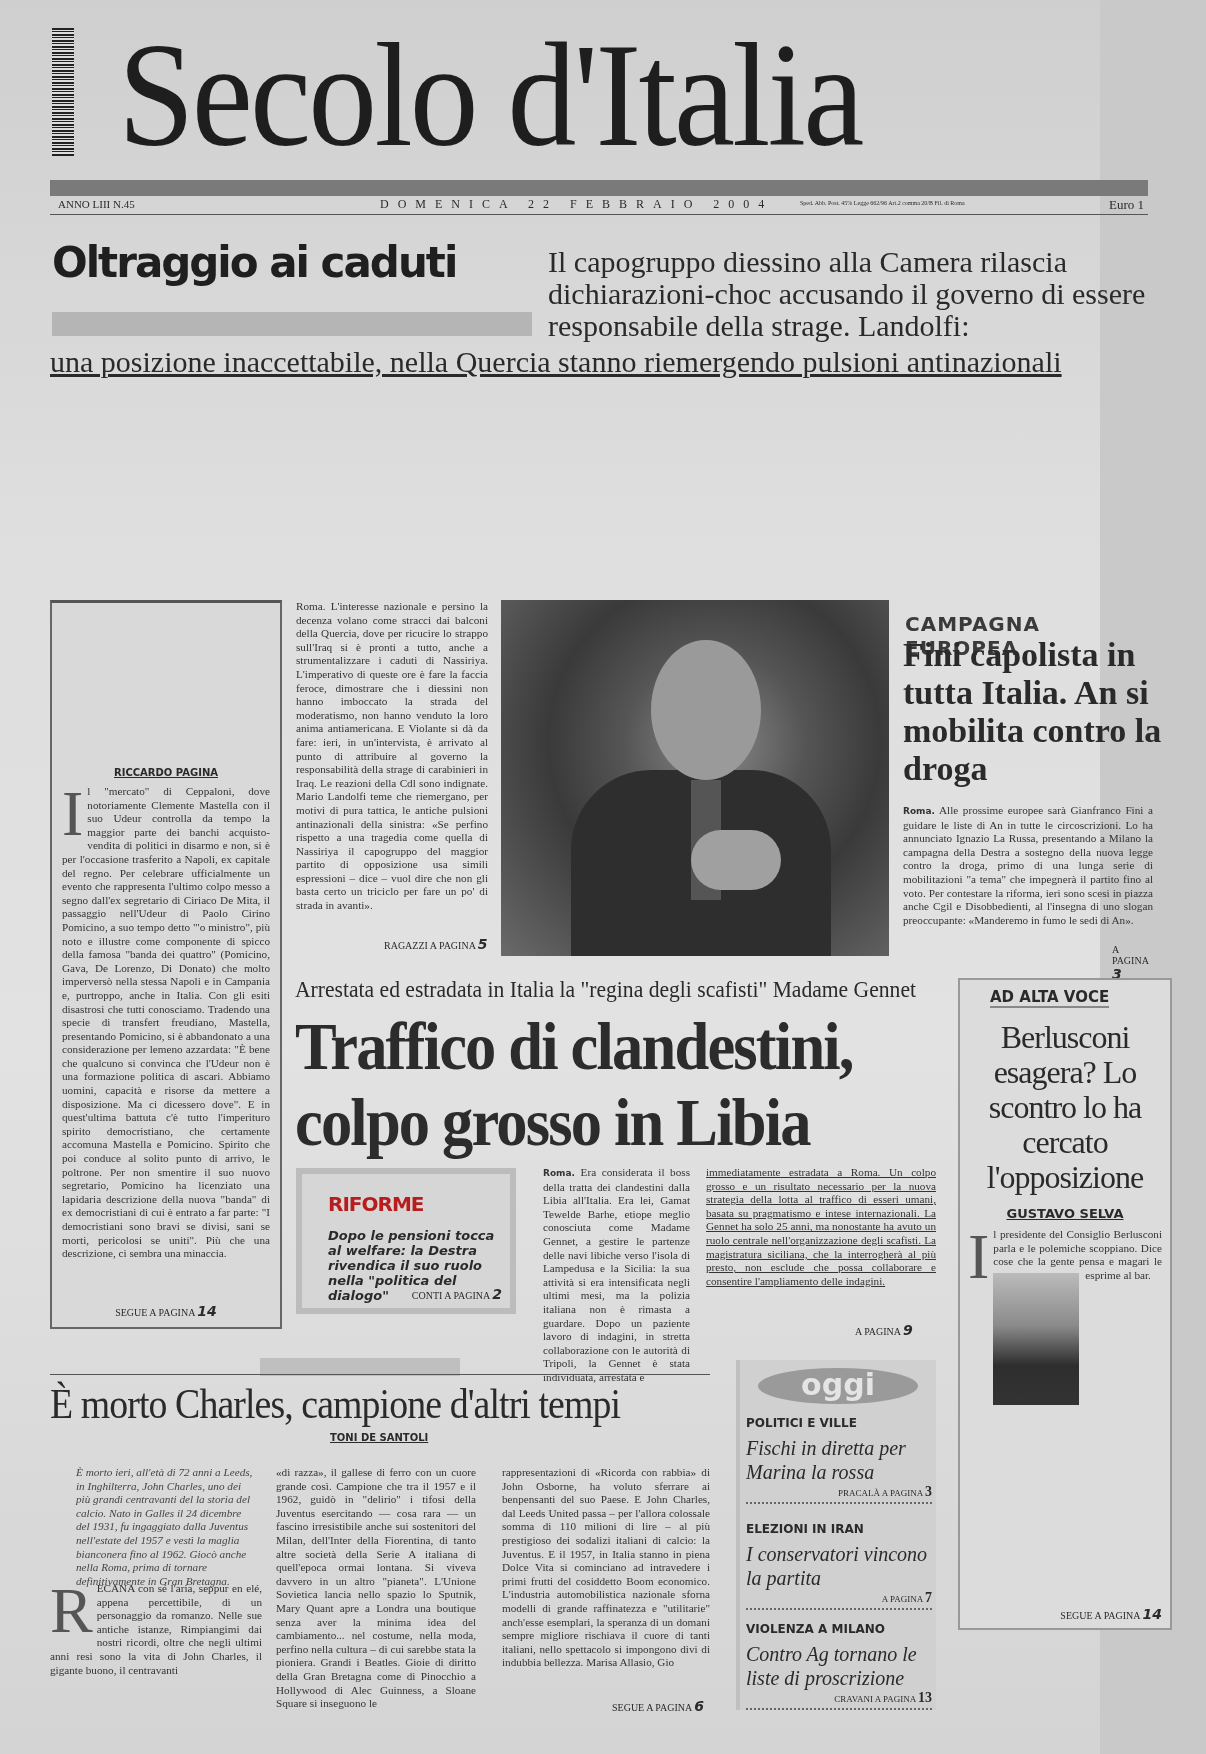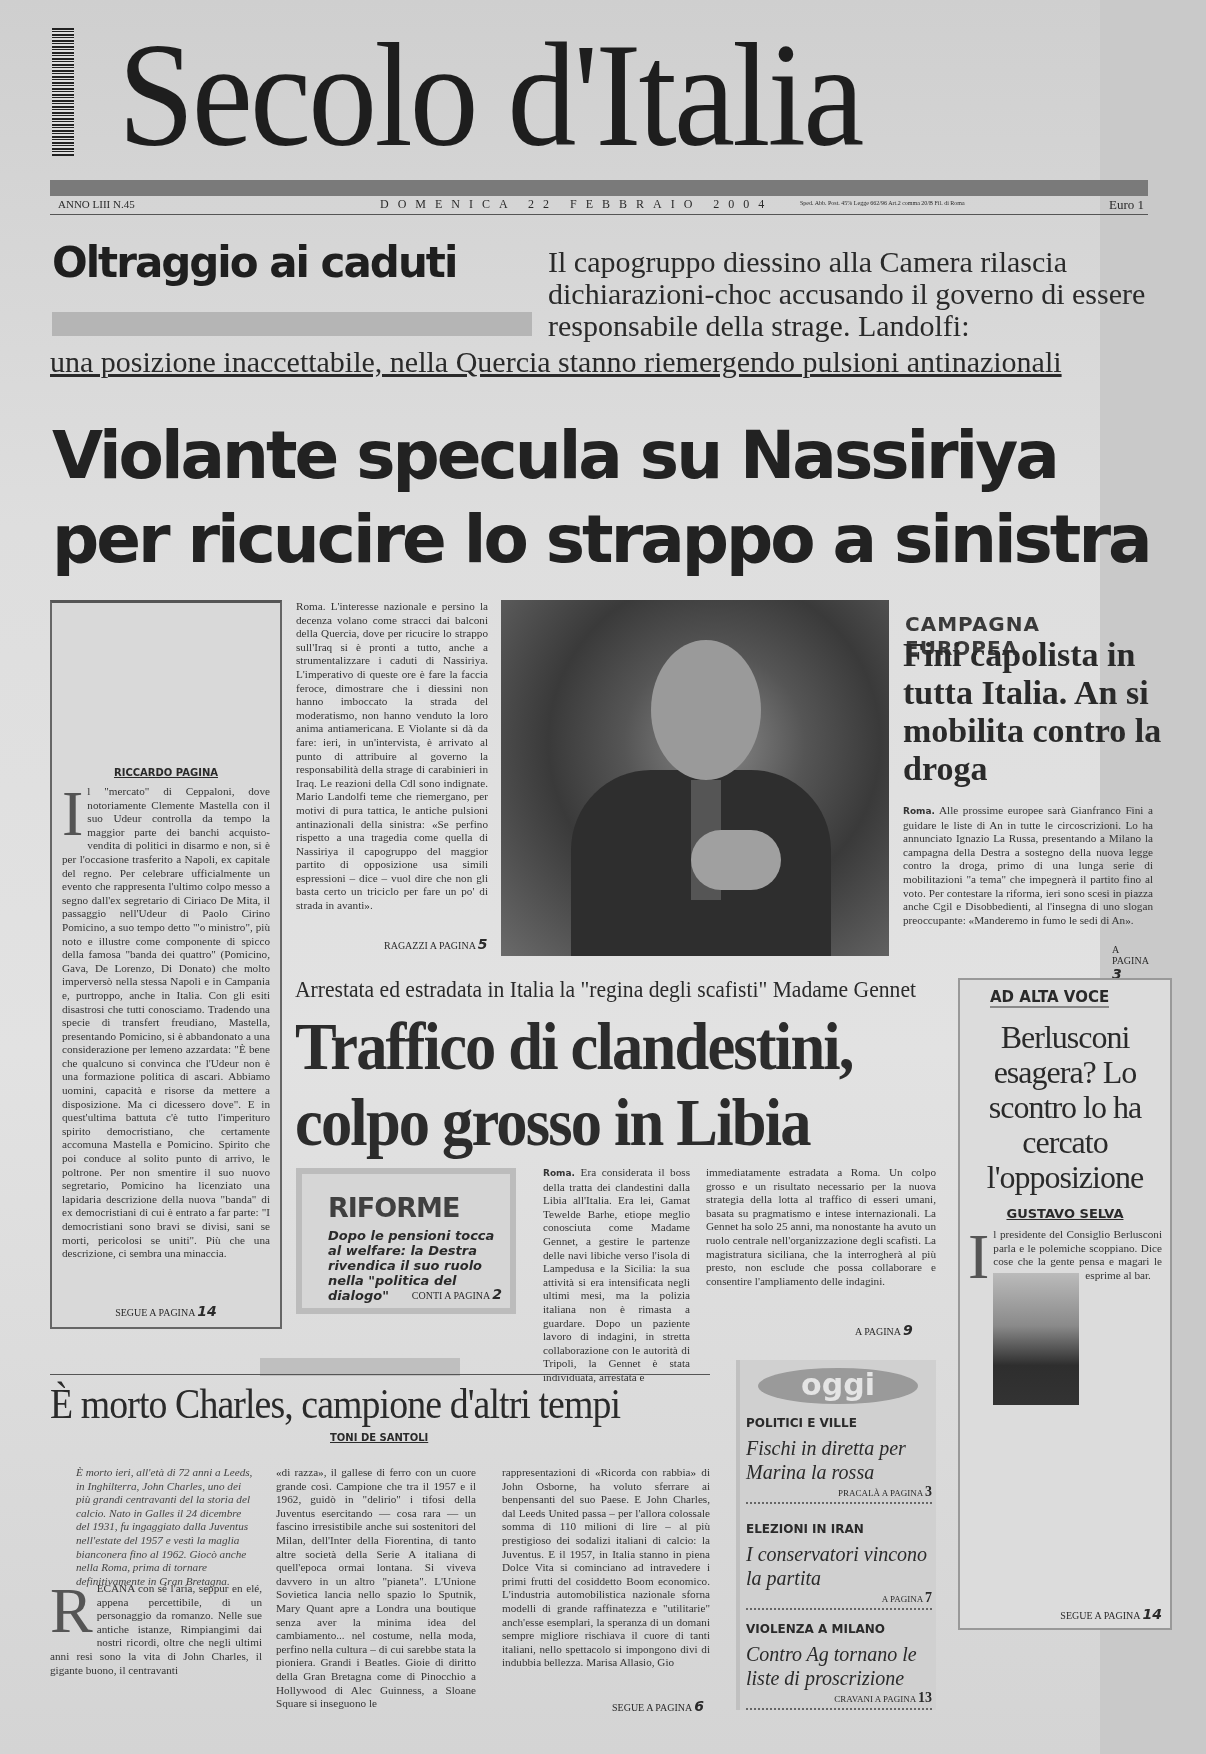--- a/index.html
+++ b/index.html
@@ -36,25 +36,25 @@
   .photo1 .face{position:absolute;left:150px;top:40px;width:110px;height:140px;border-radius:50%;background:#9a9a9a;}
   .photo1 .suit{position:absolute;left:70px;top:170px;width:260px;height:186px;border-radius:80px 80px 0 0;background:#2e2e2e;}
   .photo1 .tie{position:absolute;left:190px;top:180px;width:30px;height:120px;background:#555;}
   .photo1 .hands{position:absolute;left:190px;top:230px;width:90px;height:60px;border-radius:30px;background:#a0a0a0;}
   .fini-k{left:905px;top:612px;font-family:"DejaVu Sans",sans-serif;font-weight:bold;font-size:20px;color:#3a3a3a;letter-spacing:1px;}
   .fini-h{left:903px;top:636px;width:260px;font-weight:bold;font-size:34px;line-height:38px;color:#2a2a2a;}
   .fini-b{left:903px;top:804px;width:250px;}
   .gennet{left:295px;top:976px;font-size:24px;white-space:nowrap;transform:scaleX(0.9);transform-origin:left top;}
   .traffico{left:295px;top:1008px;font-size:68px;line-height:76px;font-weight:bold;letter-spacing:-2px;white-space:nowrap;color:#2c2c2c;transform:scaleX(0.92);transform-origin:left top;}
   .riforme{left:296px;top:1168px;width:208px;height:134px;border:6px solid #bcbcbc;background:#d6d6d6;}
-  .riforme .h{position:absolute;left:26px;top:18px;font-family:"DejaVu Sans",sans-serif;font-weight:bold;font-size:27px;letter-spacing:-1px;color:#404040;}
+  .riforme .h{position:absolute;left:26px;top:18px;font-family:"DejaVu Sans",sans-serif;font-weight:bold;font-size:20px;letter-spacing:-1px;color:#b91c1c;}
   .riforme .s{position:absolute;left:26px;top:54px;width:180px;font-family:"DejaVu Sans",sans-serif;font-style:italic;font-weight:bold;font-size:13px;line-height:15px;}
   .riforme .f{position:absolute;right:8px;bottom:6px;font-size:10px;}
   .trafcol1{left:543px;top:1166px;width:147px;}
-  .trafcol2{left:706px;top:1166px;width:230px;}
+  .trafcol2{left:706px;top:1166px;width:230px;text-decoration:underline;}
   .trafpag{left:855px;top:1322px;font-size:10px;}
   .ada{left:958px;top:978px;width:210px;height:648px;border:2px solid #999;background:#dcdcdc;}
   .ada .k{position:absolute;left:30px;top:8px;font-family:"DejaVu Sans",sans-serif;font-weight:bold;font-size:15px;border-bottom:2px solid #888;}
   .ada .t{position:absolute;left:0;top:40px;width:210px;text-align:center;font-size:32px;line-height:35px;letter-spacing:-1px;}
   .ada .by{position:absolute;left:0;top:226px;width:210px;text-align:center;font-family:"DejaVu Sans",sans-serif;font-weight:bold;font-size:13px;text-decoration:underline;}
   .ada .body{position:absolute;left:8px;top:248px;width:194px;}
   .ada .ph{float:left;width:86px;height:132px;margin:4px 6px 2px 0;background:linear-gradient(180deg,#bbb 0%,#8a8a8a 40%,#2e2e2e 70%,#333 100%);}
   .ada .foot{position:absolute;right:8px;bottom:6px;font-size:10px;}
   .rule-bottom{left:50px;top:1374px;width:660px;height:1px;background:#555;}
   .rule-bar{left:260px;top:1358px;width:200px;height:18px;background:#bfbfbf;}
@@ -87,24 +87,20 @@
     <span class="l">ANNO LIII N.45</span>
     <span class="c">DOMENICA 22 FEBBRAIO 2004</span>
     <span class="r">Sped. Abb. Post. 45% Legge 662/96 Art.2 comma 20/B Fil. di Roma</span>
     <span class="e">Euro 1</span>
   </div>
 
   <div class="abs kicker">Oltraggio ai caduti</div>
   <div class="abs kicker-bar"></div>
   <div class="abs subhead">Il capogruppo diessino alla Camera rilascia dichiarazioni-choc accusando il governo di essere responsabile della strage. Landolfi:</div>
   <div class="abs subhead2">una posizione inaccettabile, nella Quercia stanno riemergendo pulsioni antinazionali</div>
-  <div class="abs headline">
-    <div>Violante specula su Nassiriya</div>
-    <div>per ricucire lo strappo a sinistra</div>
-  </div>
 
   <div class="abs boxL">
     <div class="by">RICCARDO PAGINA</div>
     <div class="body col">
       <span class="dropcap">I</span><span>l "mercato" di Ceppaloni, dove notoriamente Clemente Mastella con il suo Udeur controlla da tempo la maggior parte dei banchi acquisto-vendita di politici in disarmo e non, si è per l'occasione trasferito a Napoli, ex capitale del regno. Per celebrare ufficialmente un evento che rappresenta l'ultimo colpo messo a segno dall'ex segretario di Ciriaco De Mita, il passaggio nell'Udeur di Paolo Cirino Pomicino, a suo tempo detto "'o ministro", più noto e illustre come componente di spicco della famosa "banda dei quattro" (Pomicino, Gava, De Lorenzo, Di Donato) che molto imperversò nella stessa Napoli e in Campania e, purtroppo, anche in Italia. Con gli esiti disastrosi che tutti conosciamo. Tradendo una specie di transfert freudiano, Mastella, presentando Pomicino, si è abbandonato a una considerazione per lemeno azzardata: "È bene che qualcuno si convinca che l'Udeur non è una formazione politica di ascari. Abbiamo uomini, capacità e risorse da mettere a disposizione. Ma ci dicessero dove". E in quest'ultima battuta c'è tutto l'imperituro spirito democristiano, che certamente accomuna Mastella e Pomicino. Spirito che poi conduce al solito punto di arrivo, le poltrone. Per non smentire il suo nuovo segretario, Pomicino ha licenziato una lapidaria descrizione della nuova "banda" di ex democristiani di cui è entrato a far parte: "I democristiani sono bravi se divisi, sani se morti, pericolosi se uniti". Più che una descrizione, ci sembra una minaccia.</span>
     </div>
     <div class="foot"><span>SEGUE A PAGINA</span> <b class="num">14</b></div>
   </div>
 
   <div class="abs col" style="left:296px;top:600px;width:192px;">

